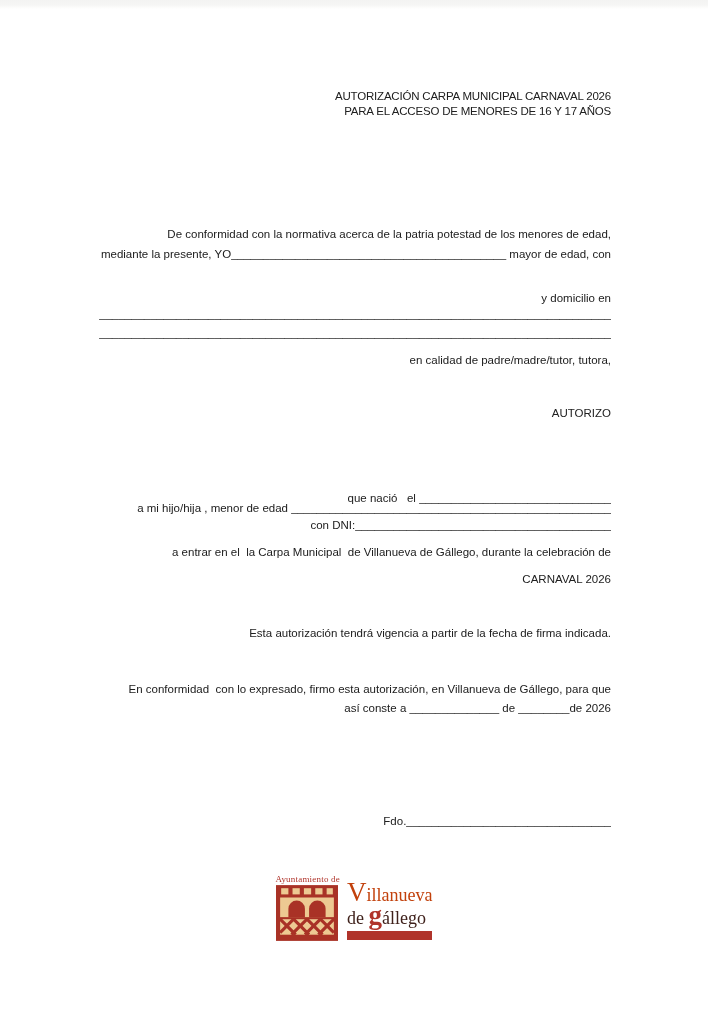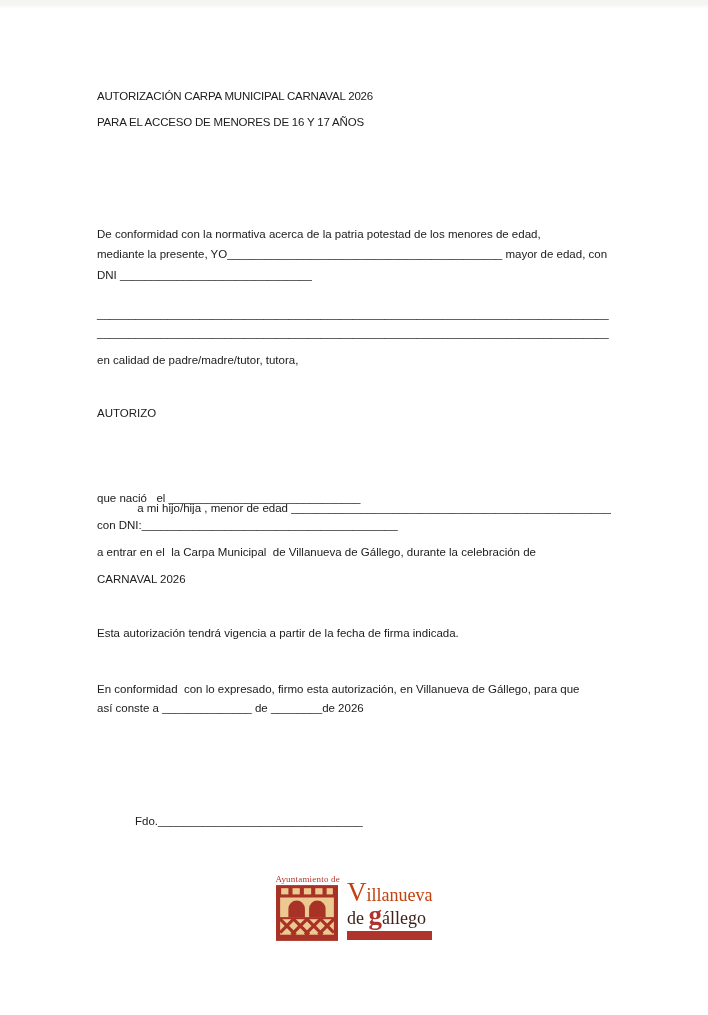--- a/index.html
+++ b/index.html
@@ -12,21 +12,21 @@
     color:#202020;
     overflow:hidden;
   }
   .scan-edge {
     position:absolute; top:0; left:0; right:0; height:9px;
     background:linear-gradient(#f3f3f2 0%, #f6f6f5 55%, #ffffff 100%);
   }
   .line {
     position:absolute; left:97px; right:97px;
     height:20px; line-height:20px;
-    text-align:left;
+    text-align:right;
     white-space:pre;
   }
   .line.left { text-align:right; padding-left:16px;margin-top:40px; }
   .line.shift-right { left:135px; right:97px; }
   .title { letter-spacing:-0.2px; }
   .blank { letter-spacing:0; }
   
   .logo-block {
     position:absolute; top:874px; left:0; right:0;
     display:flex; justify-content:center; align-items:flex-start;
@@ -51,28 +51,28 @@
   .brand-g { font-size:27px; color:#b0342b; font-weight:bold; }
   .brand-bar { margin-top:3px; height:9px; width:100%; background:#b0342b; }
 </style>
 </head>
 <body>
 
 <div class="page">
   <div class="scan-edge"></div>
 
   <div class="line title" style="top:86px">AUTORIZACIÓN CARPA MUNICIPAL CARNAVAL 2026</div>
-  <div class="line title" style="top:112px">PARA EL ACCESO DE MENORES DE 16 Y 17 AÑOS</div>
+  <div class="line title" style="top:101px">PARA EL ACCESO DE MENORES DE 16 Y 17 AÑOS</div>
 
   <div class="line" style="top:224px">De conformidad con la normativa acerca de la patria potestad de los menores de edad,</div>
 
   <div class="line" style="top:244px"><span>mediante la presente, YO</span><span class="blank">___________________________________________</span><span> mayor de edad, con</span></div>
 
-  <div class="line" style="top:265px"><span>DNI </span><span class="blank">______________________________</span></div>
 
+  <div class="line" style="top:288px">y domicilio en</div>
 
   <div class="line" style="top:304px"><span class="blank">________________________________________________________________________________</span></div>
   <div class="line" style="top:323px"><span class="blank">________________________________________________________________________________</span></div>
 
   <div class="line" style="top:350px">en calidad de padre/madre/tutor, tutora,</div>
 
   <div class="line" style="top:403px">AUTORIZO</div>
 
   <div class="line left" style="top:458px"><span>a mi hijo/hija , menor de edad </span><span class="blank">__________________________________________________</span></div>
 

